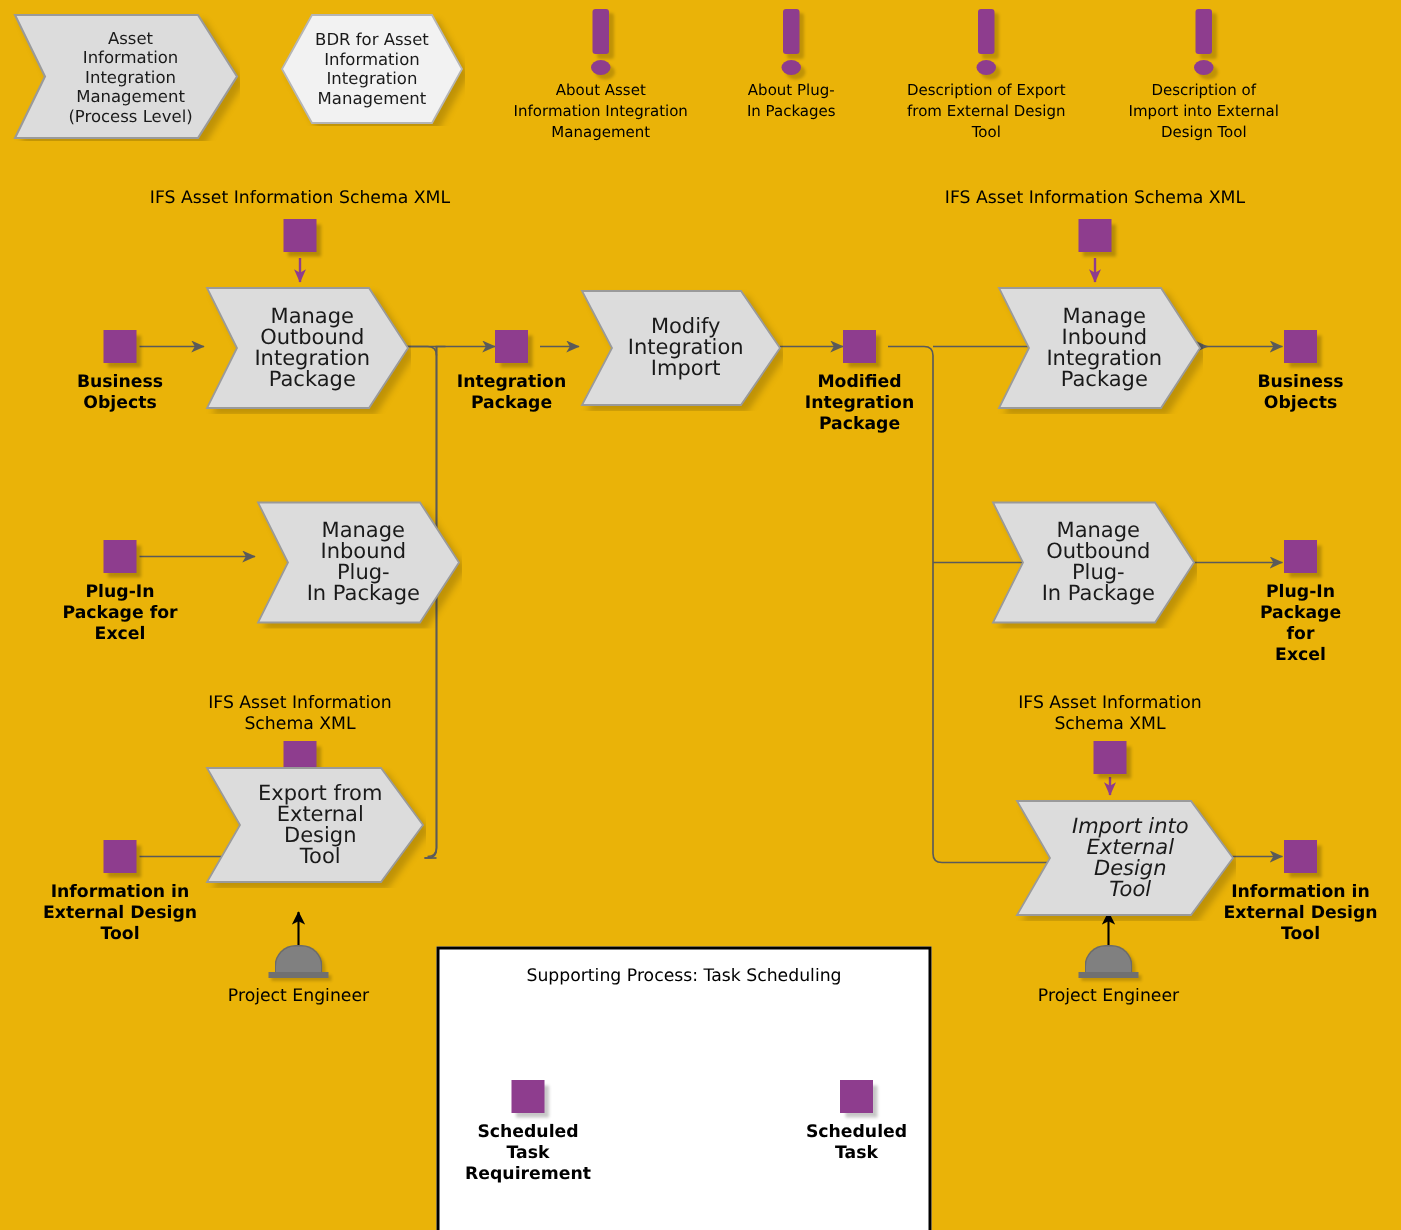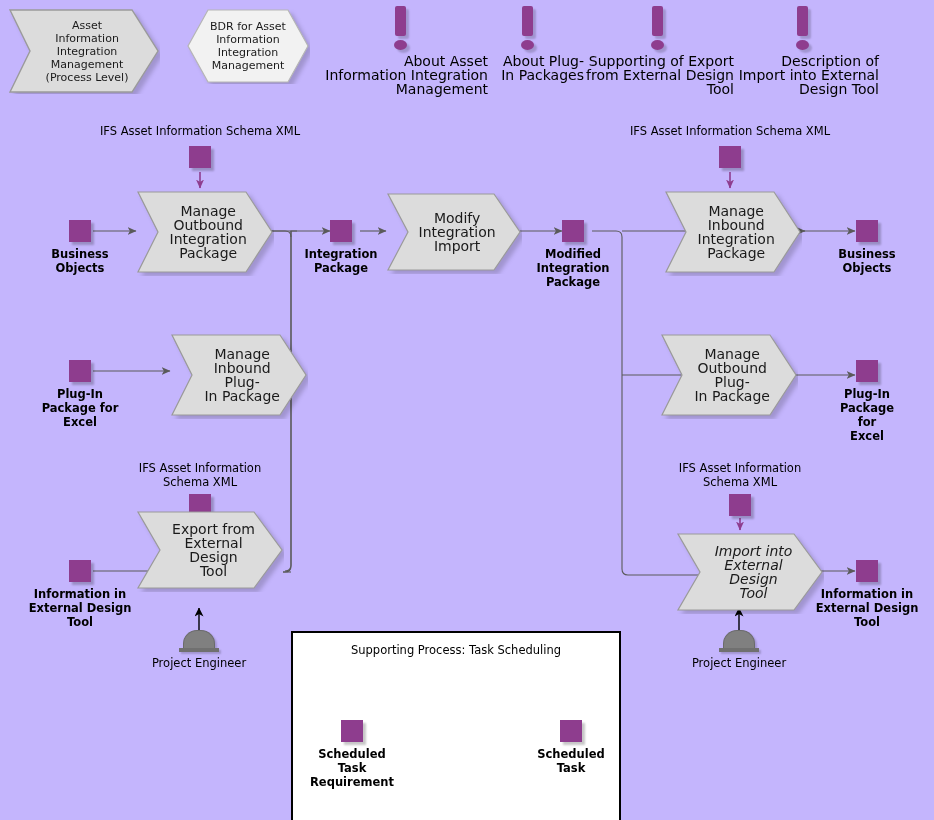--- a/index.html
+++ b/index.html
@@ -10,21 +10,21 @@
   }
   body {
     font-family: "DejaVu Sans", "Liberation Sans", sans-serif;
     color: #000000;
   }
   #canvas {
     position: relative;
     width: 934px;
     height: 820px;
     overflow: hidden;
-    background: #c4b5fd;
+    background: #eab308;
   }
   
   #connectors {
     position: absolute;
     left: 0; top: 0;
     width: 934px; height: 820px;
     pointer-events: none;
     z-index: 1;
   }
   .node {
@@ -113,22 +113,22 @@
     height: 10px;
     border-radius: 50%;
     background: #8e3d8e;
     box-shadow: 3px 3px 2px rgba(0,0,0,0.18);
   }
   .note .note-cap {
     position: absolute;
     top: 48px;
     left: -75px;
     width: 175px;
-    text-align: right;
-    font-size: 14px;
+    text-align: center;
+    font-size: 10px;
     line-height: 14px;
     white-space: pre-line;
   }
 
   
   .role { position: absolute; }
   .role .dome {
     position: absolute;
     left: 4px;
     top: 0;
@@ -283,21 +283,21 @@
   <div class="node note" style="left:515px; top:6px;">
     <div class="bang-bar"></div>
     <div class="bang-dot"></div>
     <div class="note-cap" style="left:-44px; width:113px;">About Plug-
 In Packages</div>
   </div>
 
   <div class="node note" style="left:645px; top:6px;">
     <div class="bang-bar"></div>
     <div class="bang-dot"></div>
-    <div class="note-cap" style="left:-64px; width:153px;">Supporting of Export
+    <div class="note-cap" style="left:-64px; width:153px;">Description of Export
 from External Design
 Tool</div>
   </div>
 
   <div class="node note" style="left:790px; top:6px;">
     <div class="bang-bar"></div>
     <div class="bang-dot"></div>
     <div class="note-cap" style="left:-64px; width:153px;">Description of
 Import into External
 Design Tool</div>

